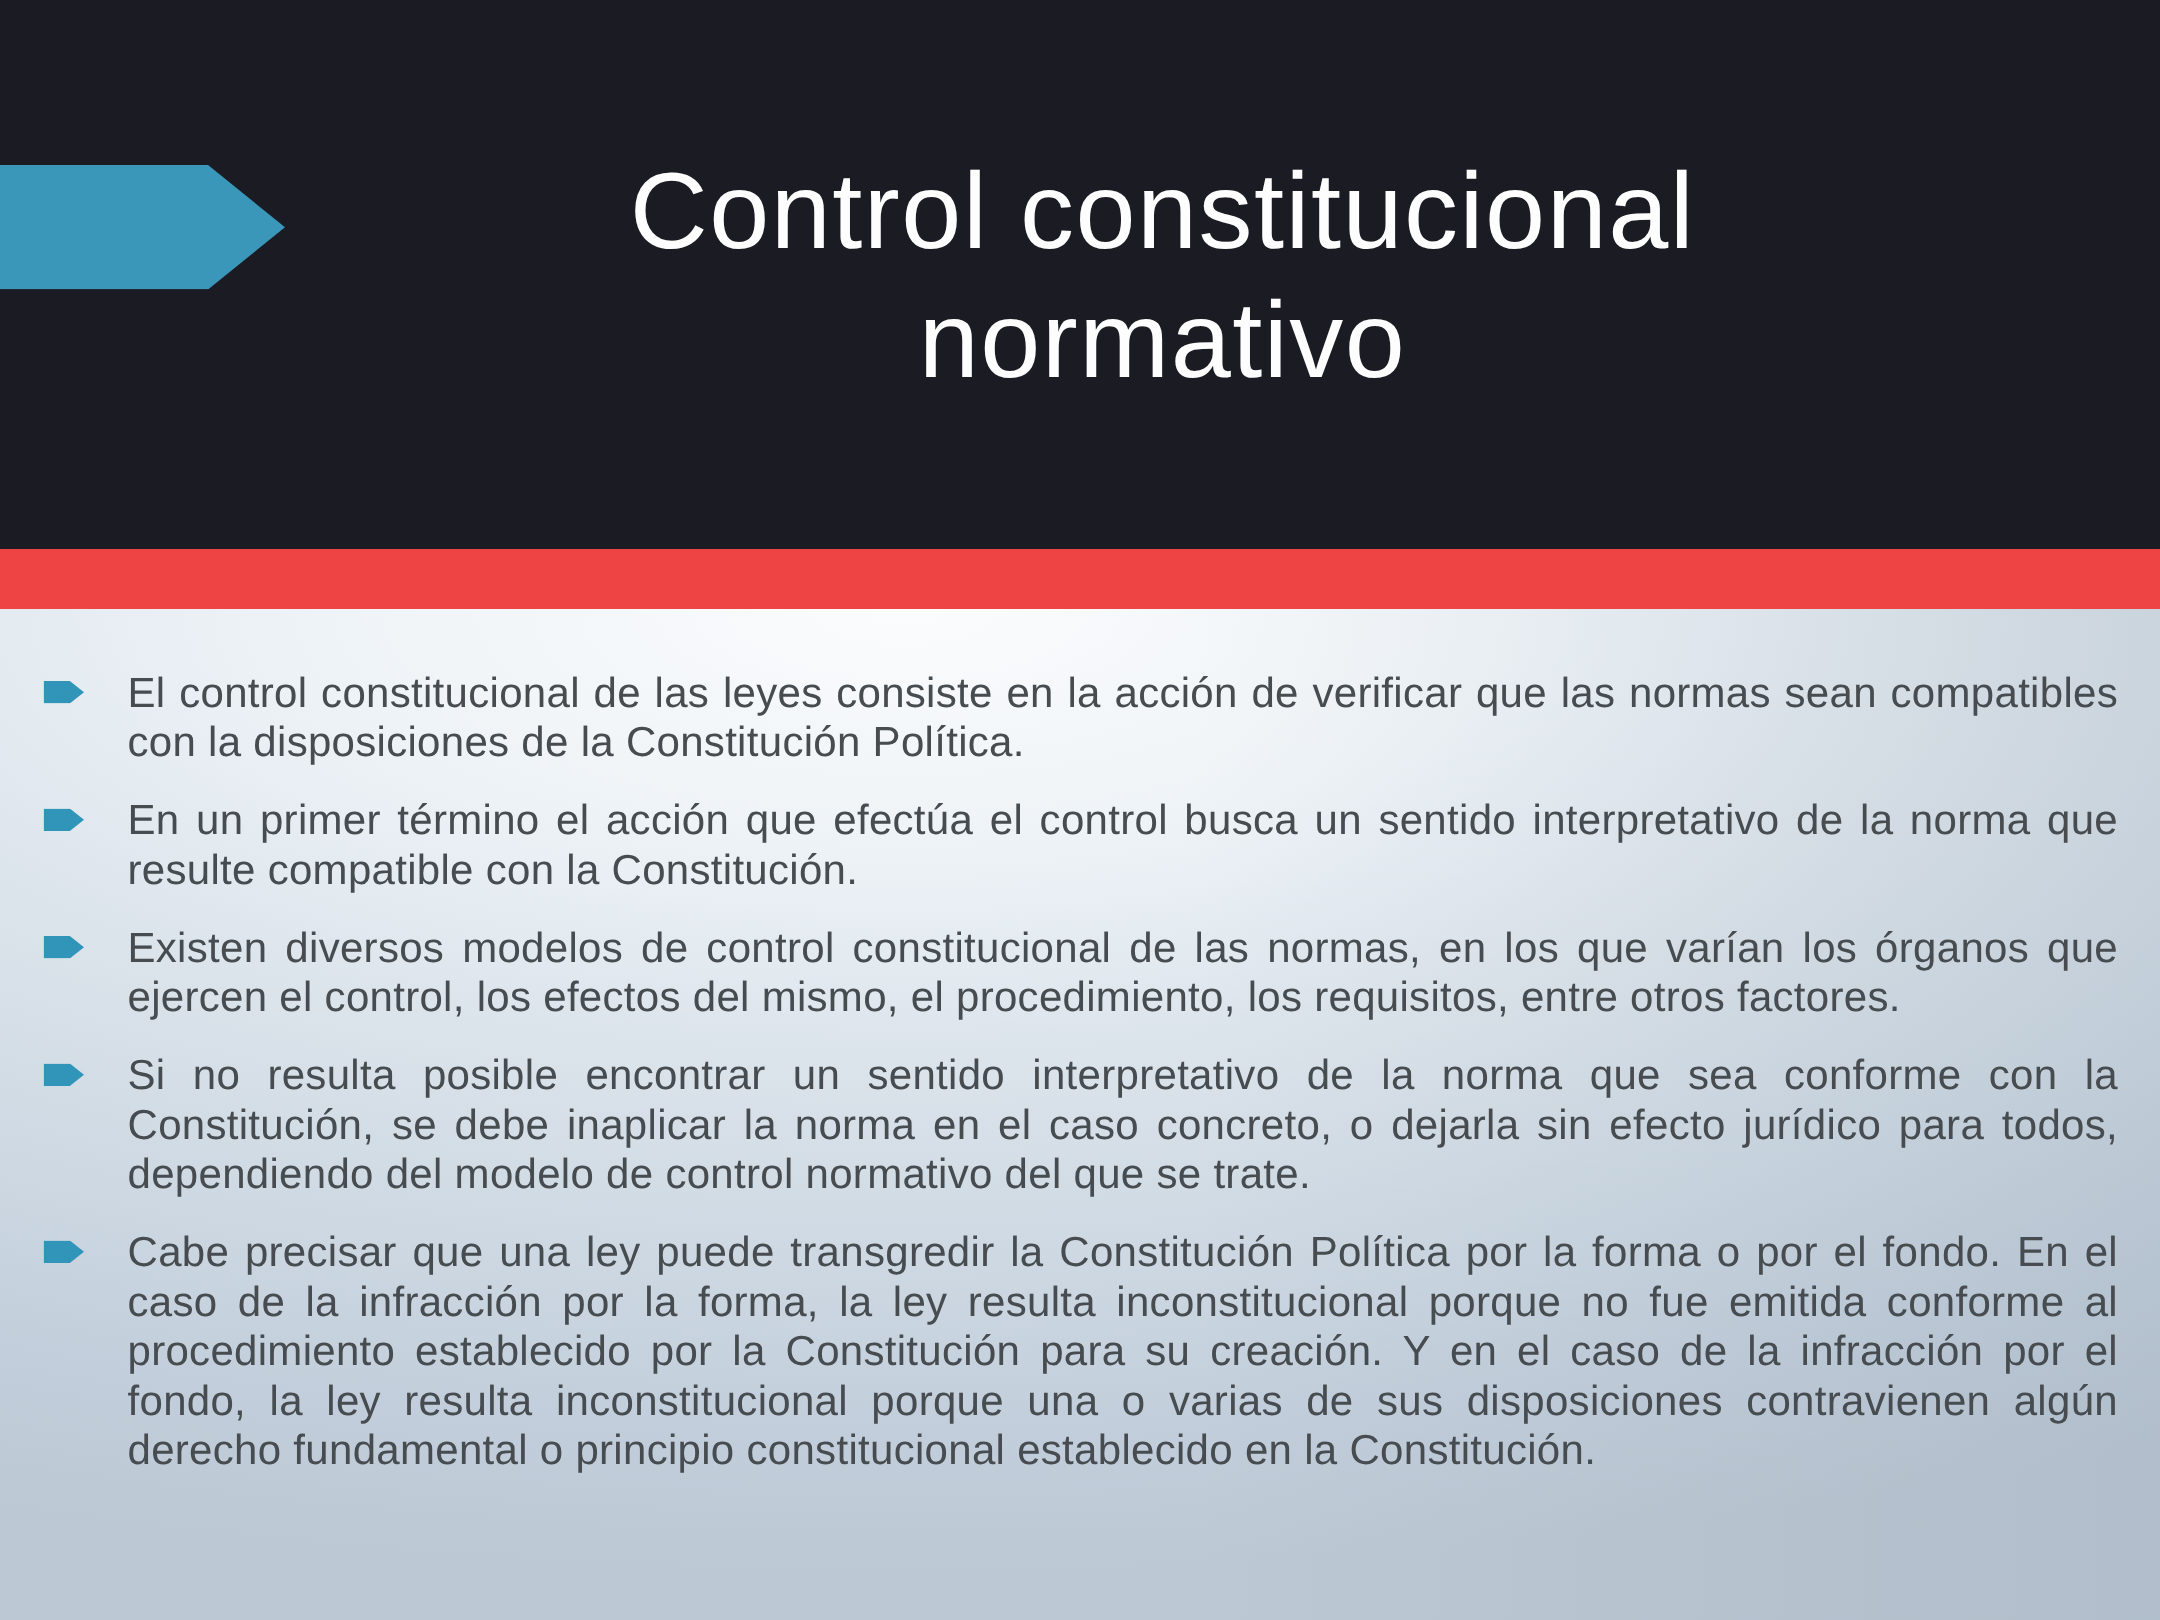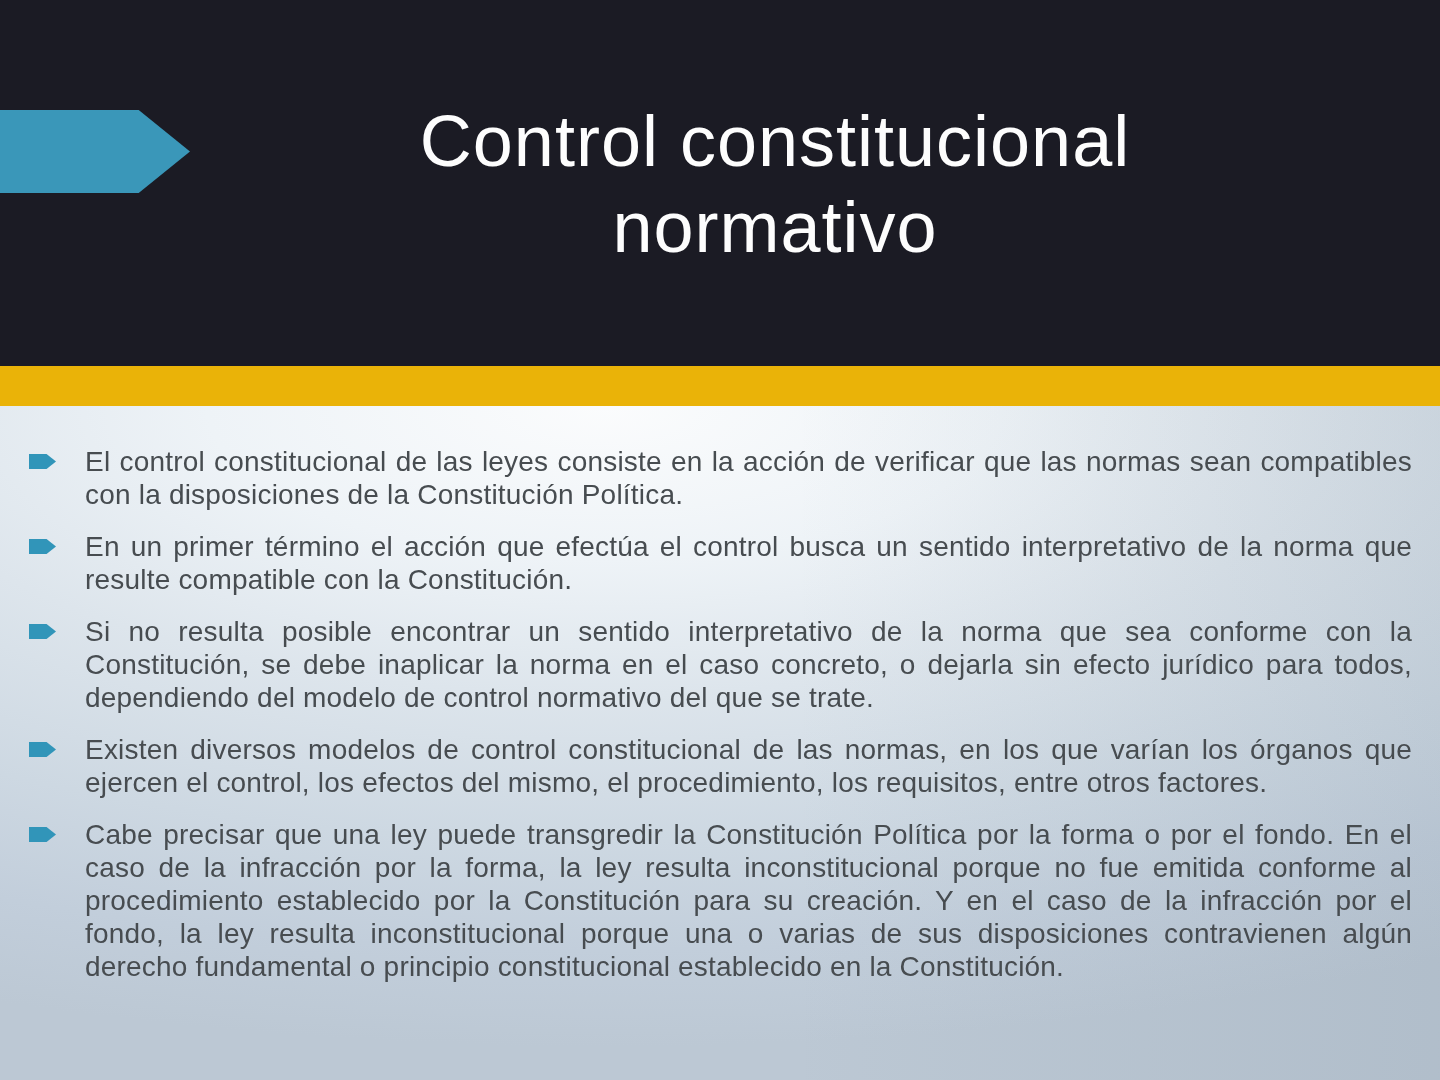--- a/index.html
+++ b/index.html
@@ -9,21 +9,21 @@
     height: 1080px;
     overflow: hidden;
     font-family: "Liberation Sans", sans-serif;
   }
 
   .slide {
     position: relative;
     width: 1440px;
     height: 1080px;
     overflow: hidden;
-    background: #eab308;
+    background: #ef4444;
   }
 
   
   .header {
     position: absolute;
     top: 0;
     left: 0;
     width: 100%;
     height: 366px;
     background: #1b1b24;
@@ -121,26 +121,26 @@
       <div class="bullet-text">El control constitucional de las leyes consiste en la acción de verificar que las normas sean compatibles con la disposiciones de la Constitución Política.</div>
     </div>
 
     <div class="bullet-item">
       <span class="bullet-marker"></span>
       <div class="bullet-text">En un primer término el acción que efectúa el control busca un sentido interpretativo de la norma que resulte compatible con la Constitución.</div>
     </div>
 
     <div class="bullet-item">
       <span class="bullet-marker"></span>
-      <div class="bullet-text">Si no resulta posible encontrar un sentido interpretativo de la norma que sea conforme con la Constitución, se debe inaplicar la norma en el caso concreto, o dejarla sin efecto jurídico para todos, dependiendo del modelo de control normativo del que se trate.</div>
+      <div class="bullet-text">Existen diversos modelos de control constitucional de las normas, en los que varían los órganos que ejercen el control, los efectos del mismo, el procedimiento, los requisitos, entre otros factores.</div>
     </div>
 
     <div class="bullet-item">
       <span class="bullet-marker"></span>
-      <div class="bullet-text">Existen diversos modelos de control constitucional de las normas, en los que varían los órganos que ejercen el control, los efectos del mismo, el procedimiento, los requisitos, entre otros factores.</div>
+      <div class="bullet-text">Si no resulta posible encontrar un sentido interpretativo de la norma que sea conforme con la Constitución, se debe inaplicar la norma en el caso concreto, o dejarla sin efecto jurídico para todos, dependiendo del modelo de control normativo del que se trate.</div>
     </div>
 
     <div class="bullet-item">
       <span class="bullet-marker"></span>
       <div class="bullet-text">Cabe precisar que una ley puede transgredir la Constitución Política por la forma o por el fondo. En el caso de la infracción por la forma, la ley resulta inconstitucional porque no fue emitida conforme al procedimiento establecido por la Constitución para su creación. Y en el caso de la infracción por el fondo, la ley resulta inconstitucional porque una o varias de sus disposiciones contravienen algún derecho fundamental o principio constitucional establecido en la Constitución.</div>
     </div>
 
   </div>
 </div>
 

